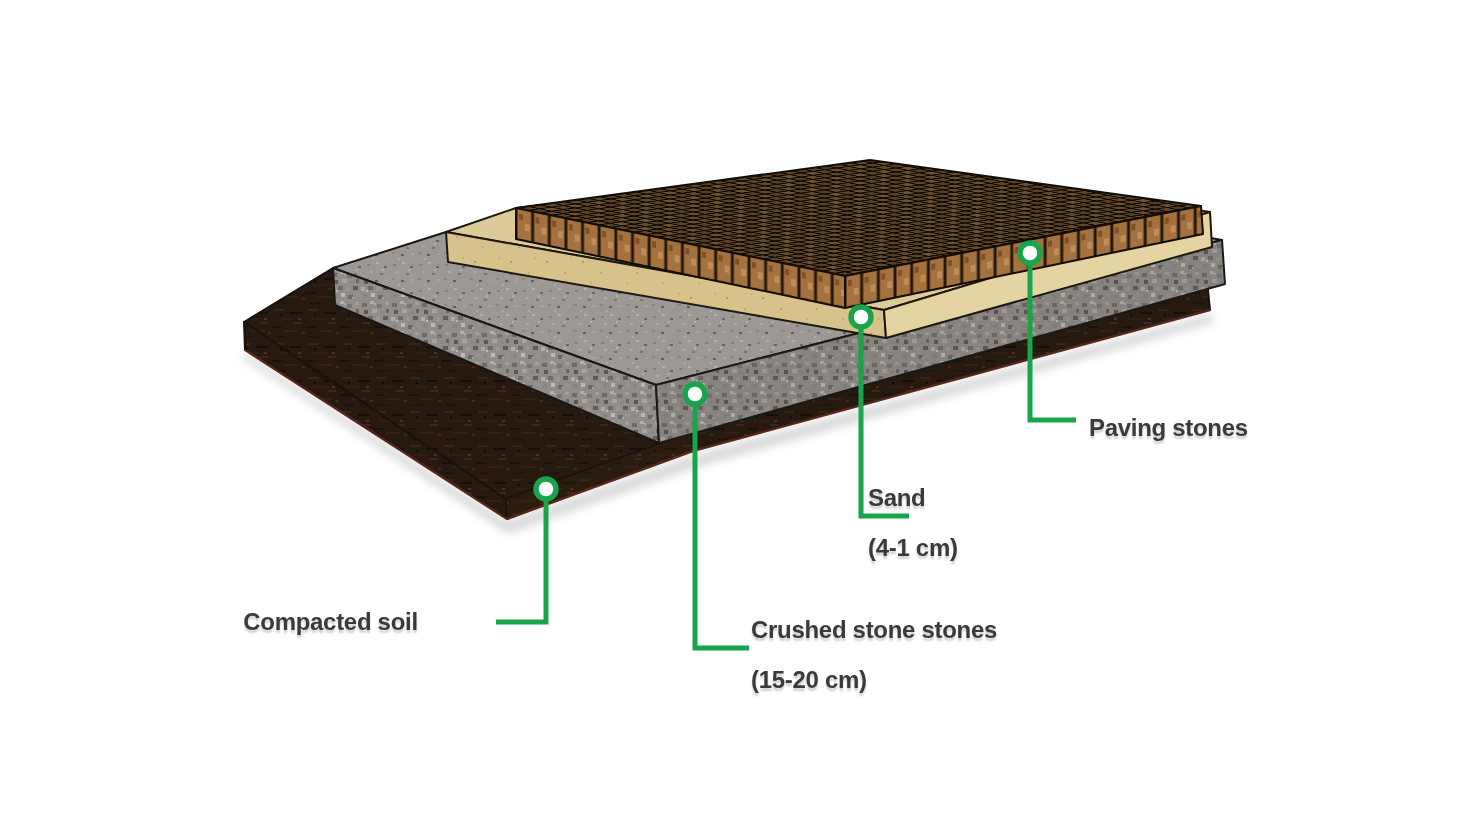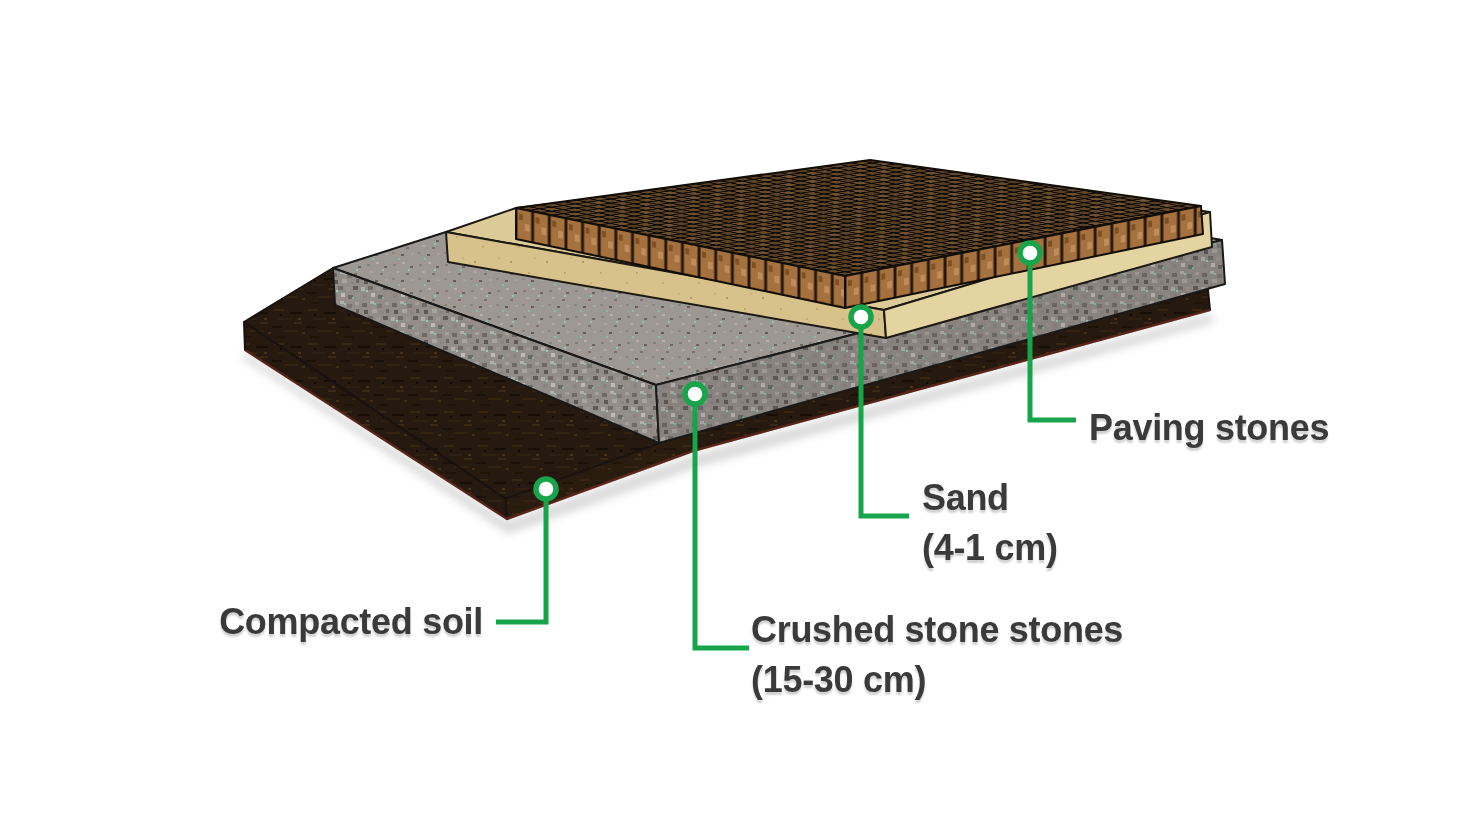--- a/index.html
+++ b/index.html
@@ -1,23 +1,23 @@
 <!DOCTYPE html>
 <html><head>
 <meta charset="utf-8">
 <style>
   html,body{margin:0;padding:0;background:#fff;}
   .stage{position:relative;width:1467px;height:825px;background:#ffffff;overflow:hidden;
          font-family:"Liberation Sans","DejaVu Sans",sans-serif;}
   .stage svg{position:absolute;left:0;top:0;}
-  .callout-label{position:absolute;color:#3a3a3a;font-weight:bold;font-size:36px;
+  .callout-label{position:absolute;color:#3a3a3a;font-weight:bold;font-size:24px;
                  line-height:50px;letter-spacing:-0.3px;white-space:nowrap;
                  text-shadow:0 3px 2px rgba(90,90,90,0.28);}
   .callout-label .sub{display:block;}
-  #label-soil{text-align:right;width:305px;}
+  #label-soil{text-align:center;width:305px;}
 </style>
 </head>
 <body>
 
 <div class="stage">
 
 <svg width="1467" height="825" viewBox="0 0 1467 825">
   <defs>
     <filter id="soft" x="-20%" y="-20%" width="140%" height="140%">
       <feGaussianBlur stdDeviation="4"></feGaussianBlur>
@@ -152,27 +152,27 @@
     <circle cx="861" cy="317" r="10" fill="#ffffff" stroke-width="5.5"></circle>
     <circle cx="695" cy="394" r="10" fill="#ffffff" stroke-width="5.5"></circle>
     <circle cx="546" cy="489" r="10" fill="#ffffff" stroke-width="5.5"></circle>
   </g>
 </svg>
 
   <div class="callout-label" id="label-paving" style="left:1089px;top:403px;">
     <span>Paving stones</span>
   </div>
 
-  <div class="callout-label" id="label-sand" style="left:922px;top:473px;">
+  <div class="callout-label" id="label-sand" style="left:868px;top:473px;">
     <span class="sub">Sand</span>
     <span class="sub">(4-1 cm)</span>
   </div>
 
   <div class="callout-label" id="label-crushed" style="left:751px;top:605px;">
     <span class="sub">Crushed stone stones</span>
-    <span class="sub">(15-30 cm)</span>
+    <span class="sub">(15-20 cm)</span>
   </div>
 
   <div class="callout-label" id="label-soil" style="left:178px;top:597px;">
     <span>Compacted soil</span>
   </div>
 
 </div>
 
 </body></html>

